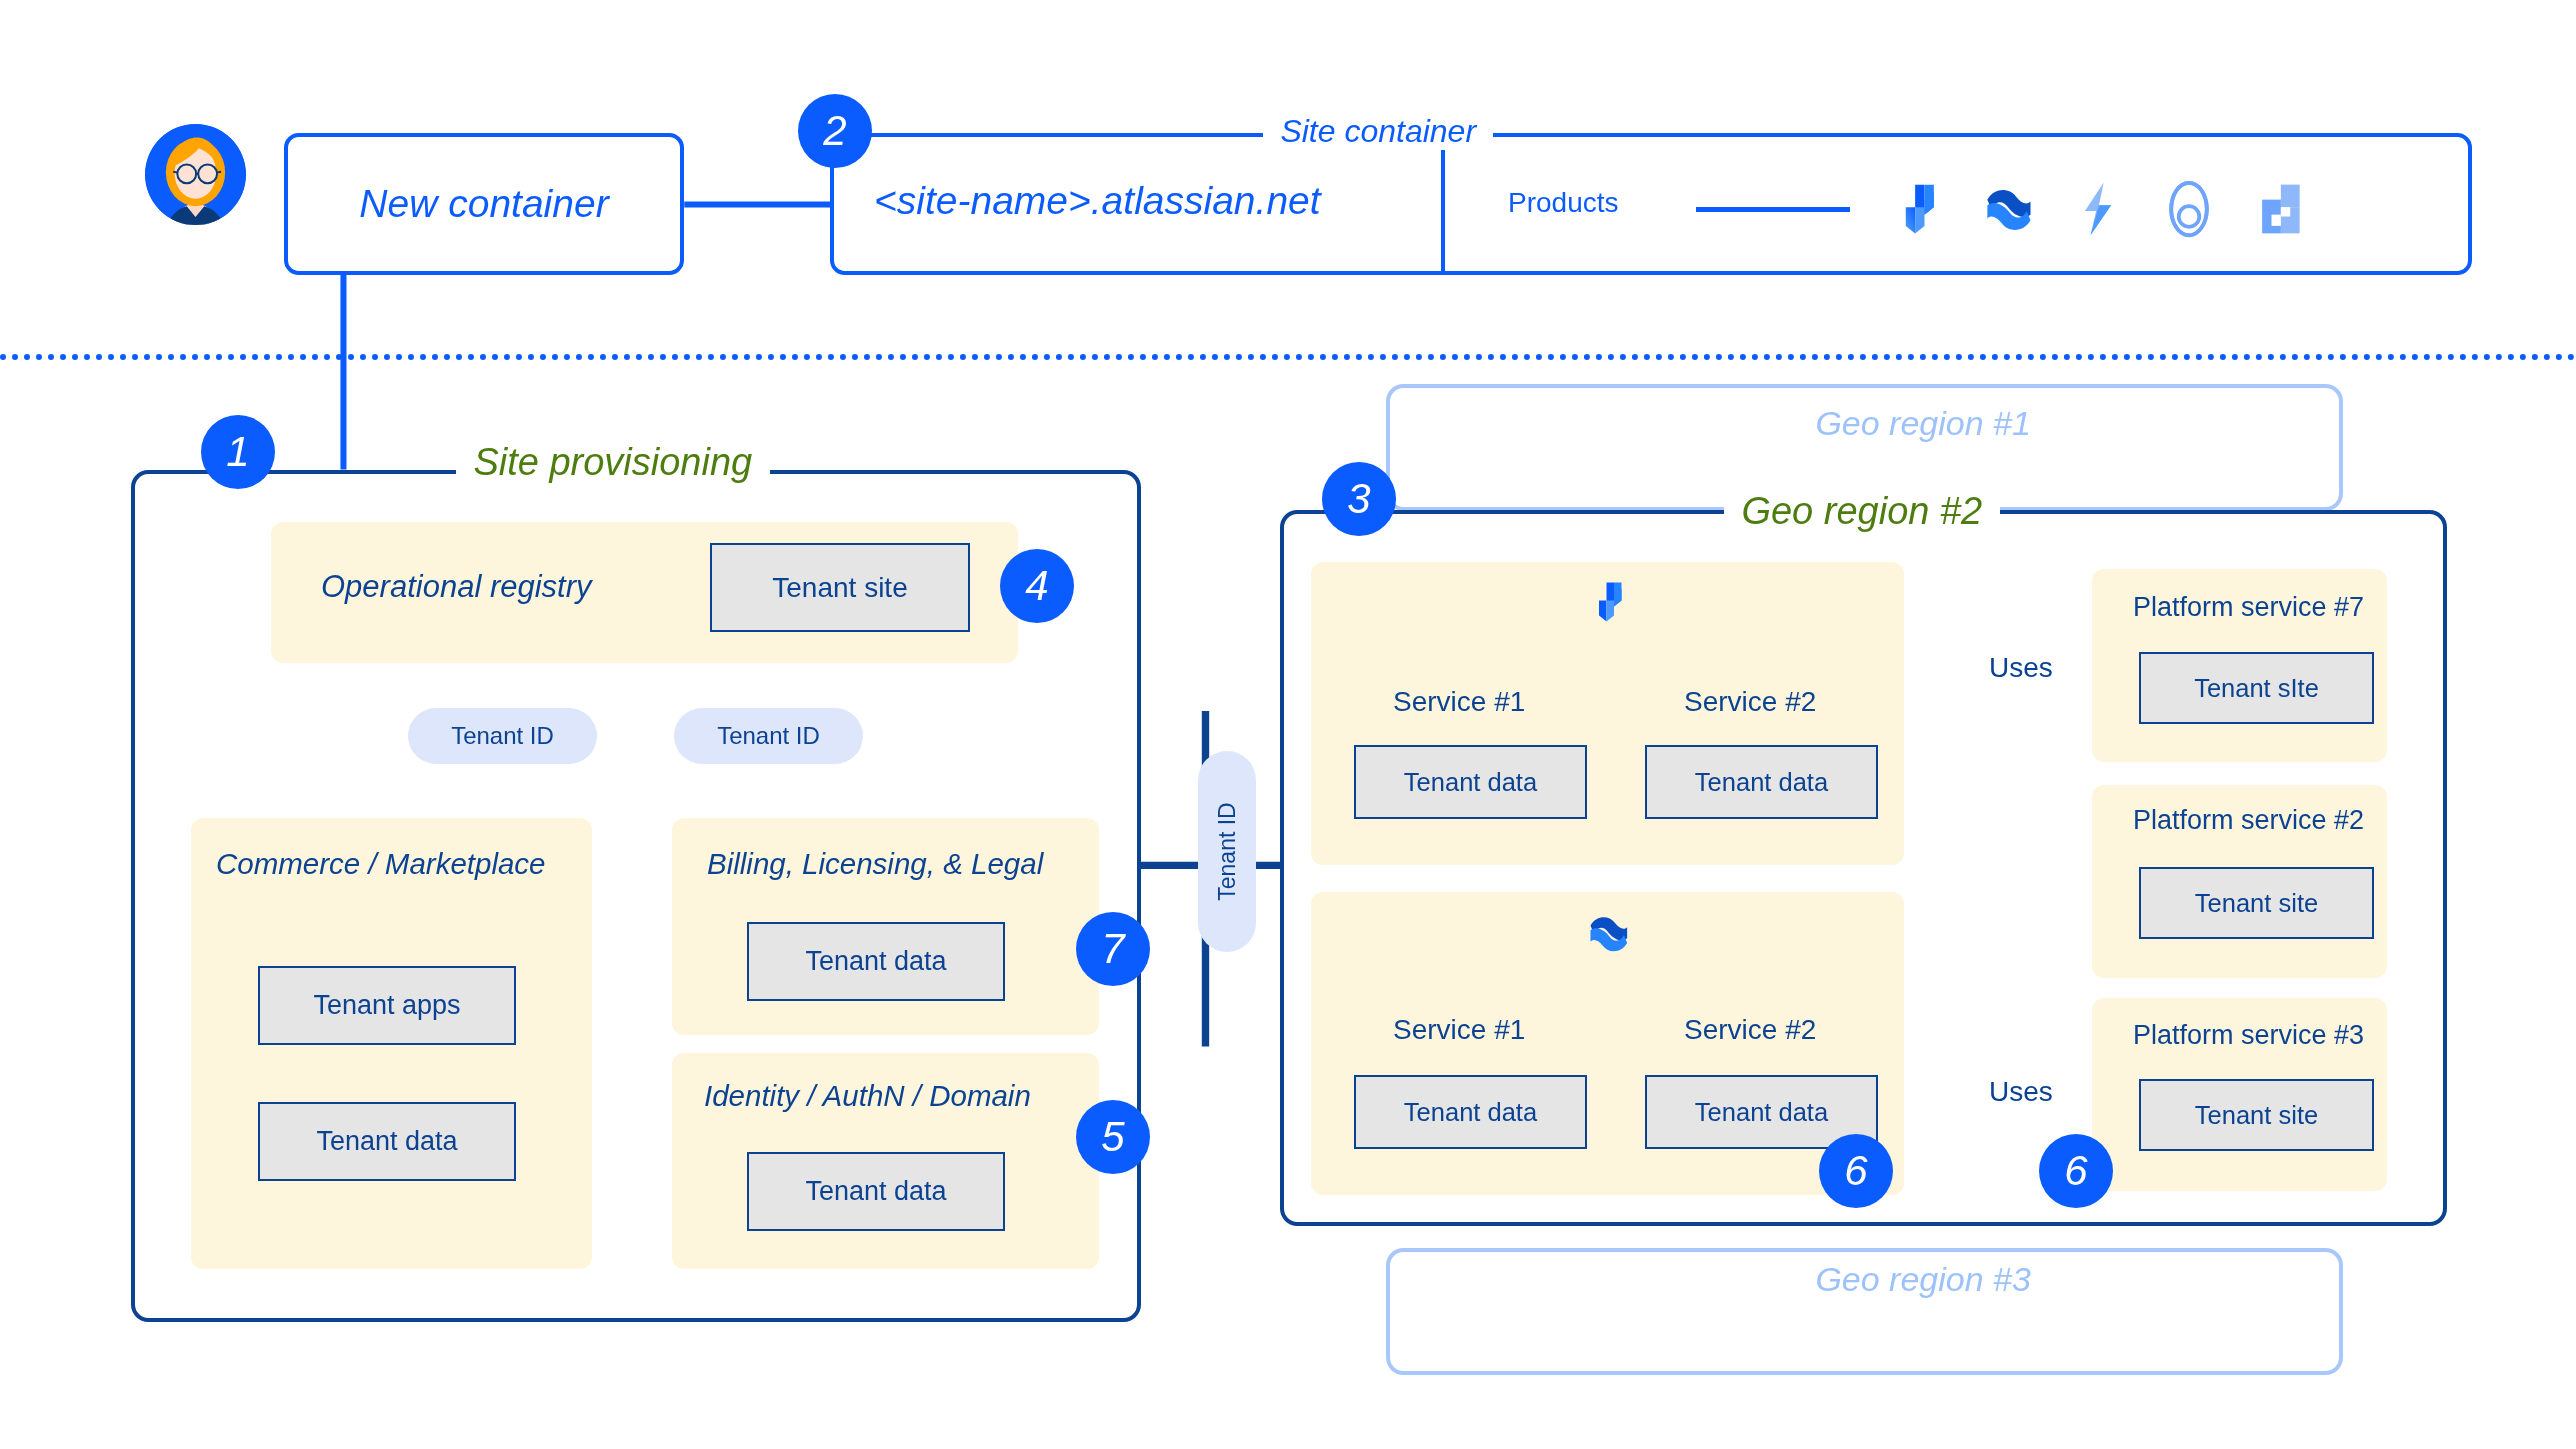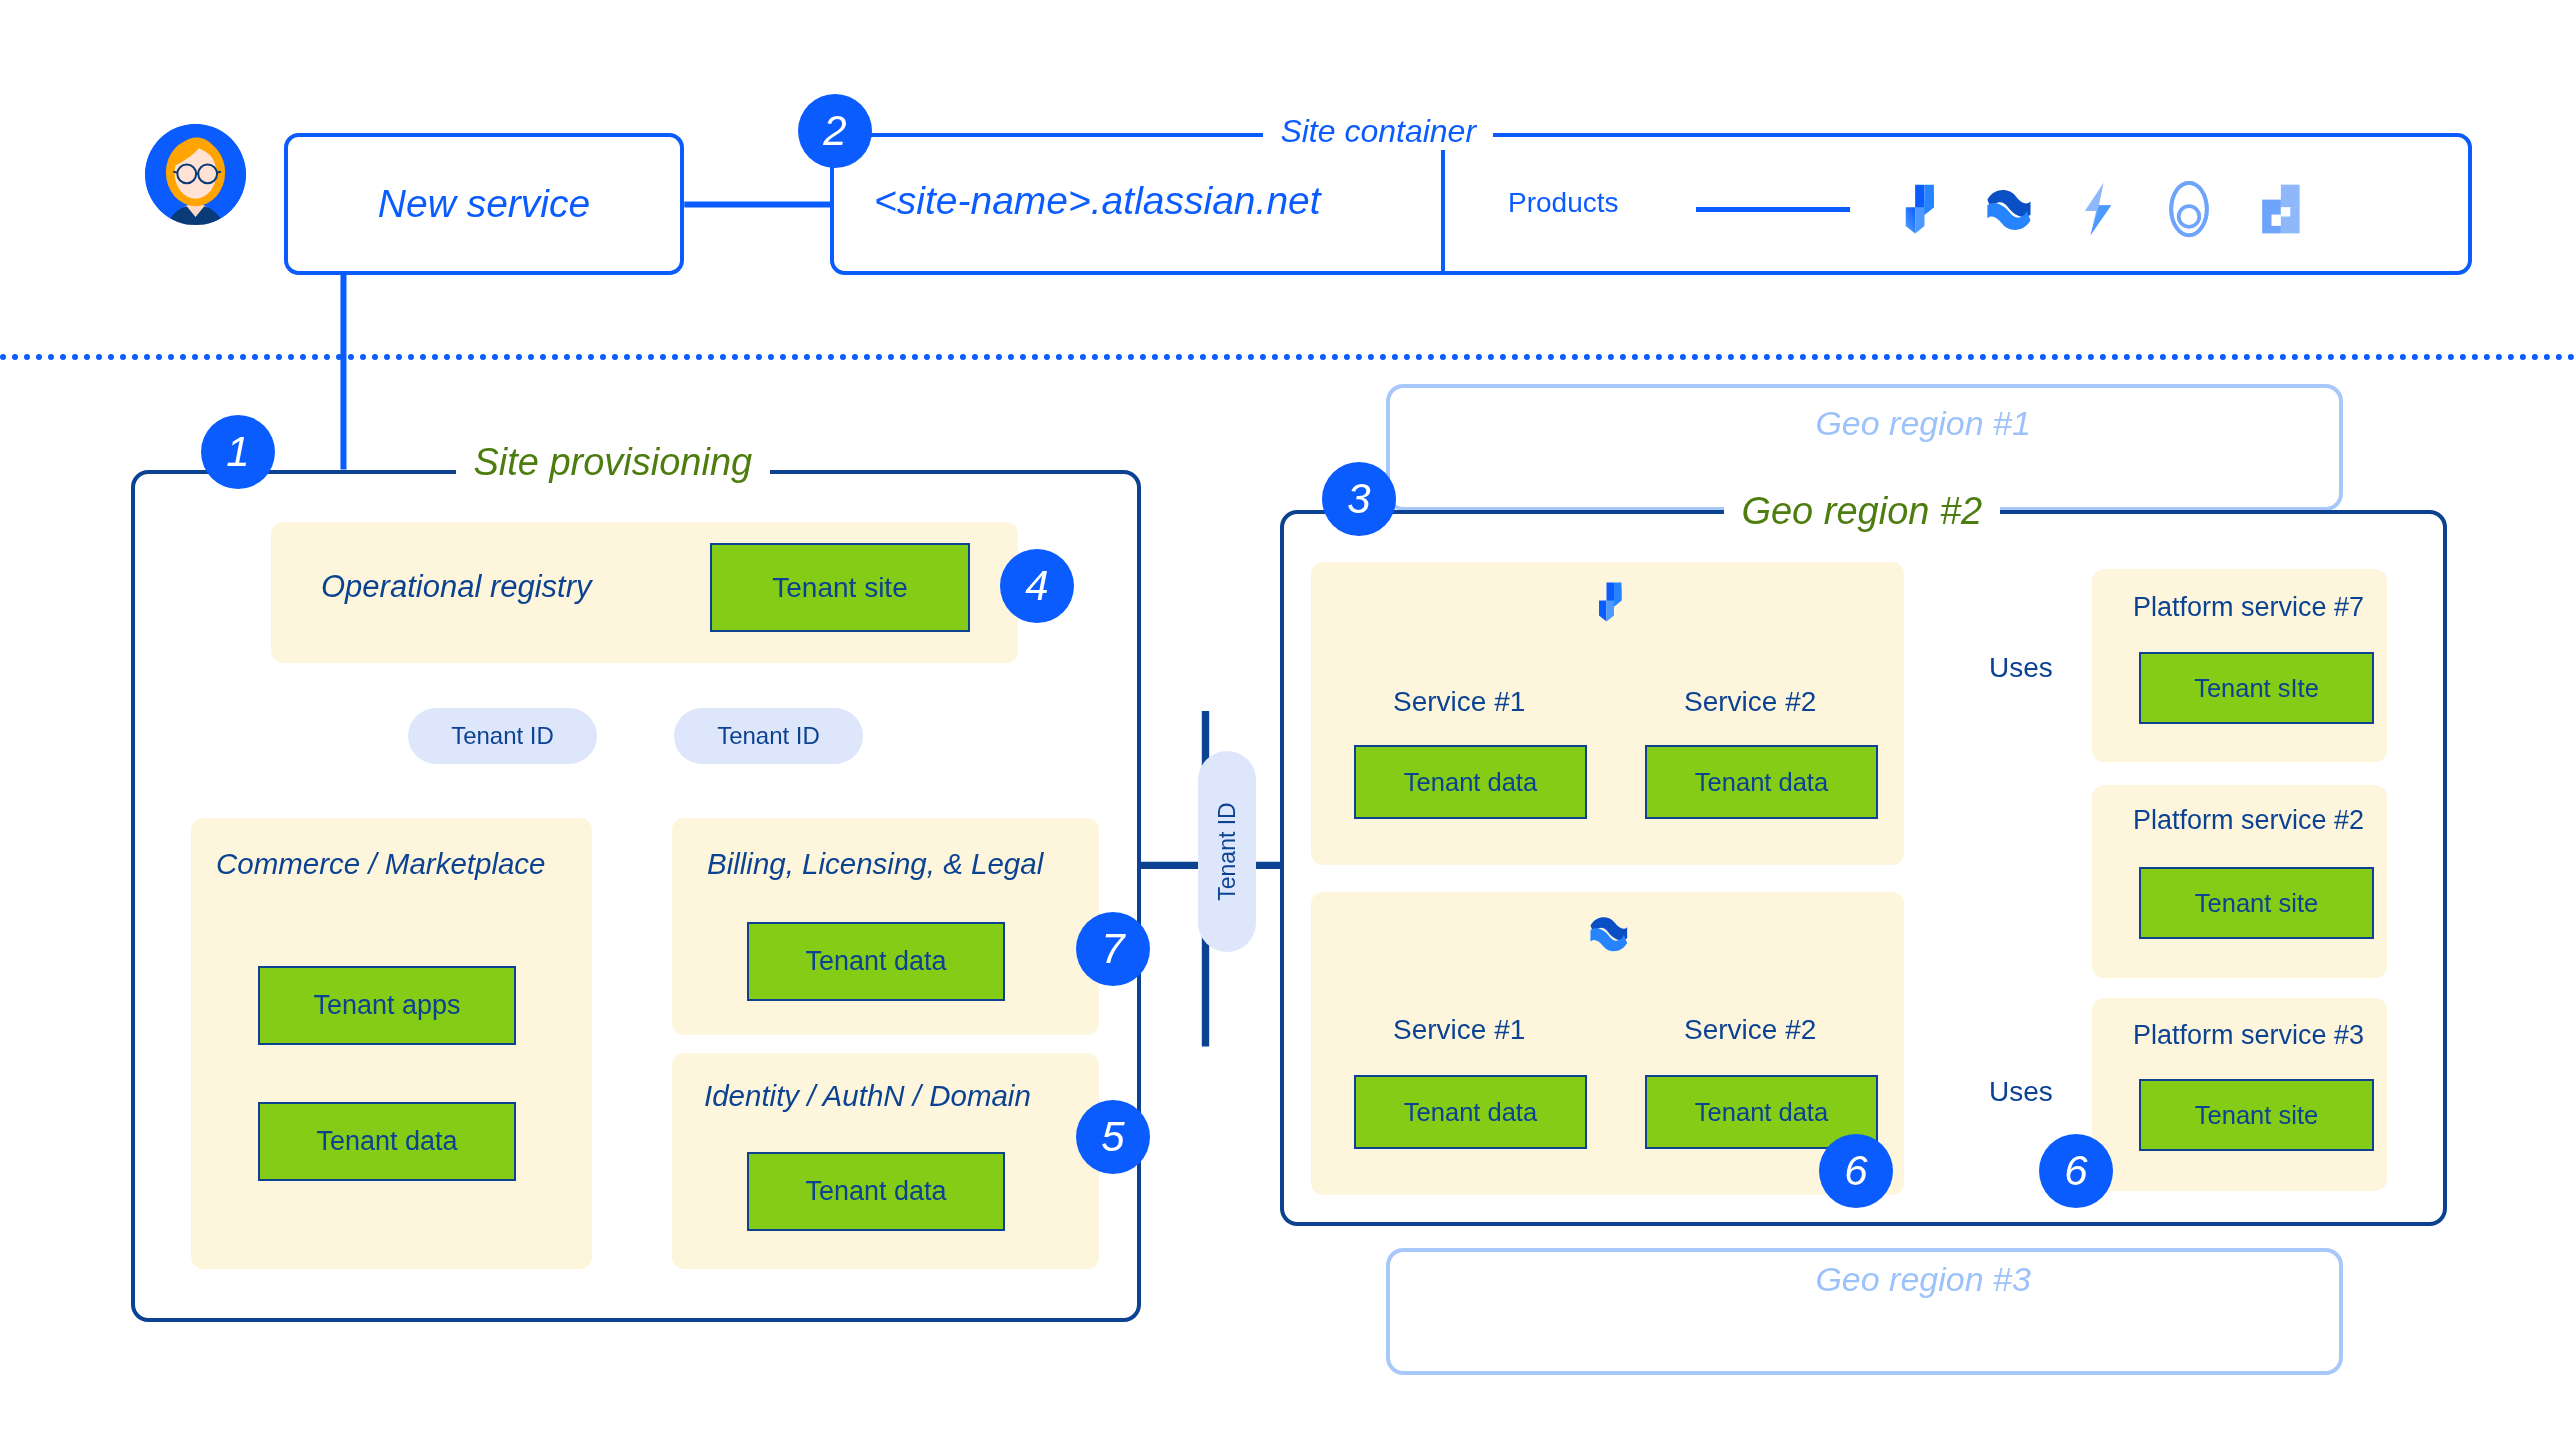--- a/index.html
+++ b/index.html
@@ -31,21 +31,21 @@
   }
 
   
   .ybox{
     position:absolute;box-sizing:border-box;
     background:#fdf6dd;border-radius:12px;
   }
   
   .chip{
     position:absolute;box-sizing:border-box;
-    background:#84cc16;border:2.7px solid #0b4291;
+    background:#e5e5e5;border:2.7px solid #0b4291;
     display:flex;align-items:center;justify-content:center;
     color:#0b4291;white-space:nowrap;
   }
   .pill{
     position:absolute;box-sizing:border-box;background:#dde6fb;
     border-radius:670px;display:flex;align-items:center;justify-content:center;
     color:#0b4291;white-space:nowrap;
   }
   .txt{position:absolute;white-space:nowrap;color:#0b4291;}
 
@@ -141,21 +141,21 @@
 
       <circle cx="62" cy="74" r="14" fill="none" stroke="#0b3a78" stroke-width="3"></circle>
       <circle cx="93" cy="74" r="14" fill="none" stroke="#0b3a78" stroke-width="3"></circle>
       <path d="M76 74 L79 74" stroke="#0b3a78" stroke-width="3"></path>
       <path d="M48 72 L42 71" stroke="#0b3a78" stroke-width="3"></path>
       <path d="M107 72 L113 71" stroke="#0b3a78" stroke-width="3"></path>
     </svg>
   </div>
 
   <div class="rbox" style="left:284px;top:133px;width:400px;height:142px;justify-content:center;">
-    <span class="label-italic" style="font-size:39px;">New service</span>
+    <span class="label-italic" style="font-size:39px;">New container</span>
   </div>
 
   <div class="rbox" style="left:830px;top:133px;width:1642px;height:142px;">
 
     <div style="position:absolute;left:607px;top:-4px;width:4px;height:142px;background:#0b5cff;"></div>
 
     <span class="label-italic" style="position:absolute;left:40px;top:42px;font-size:39px;">&lt;site-name&gt;.atlassian.net</span>
 
     <span class="txt" style="left:674px;top:50px;font-size:28px;color:#0b5cff;">Products</span>
 

